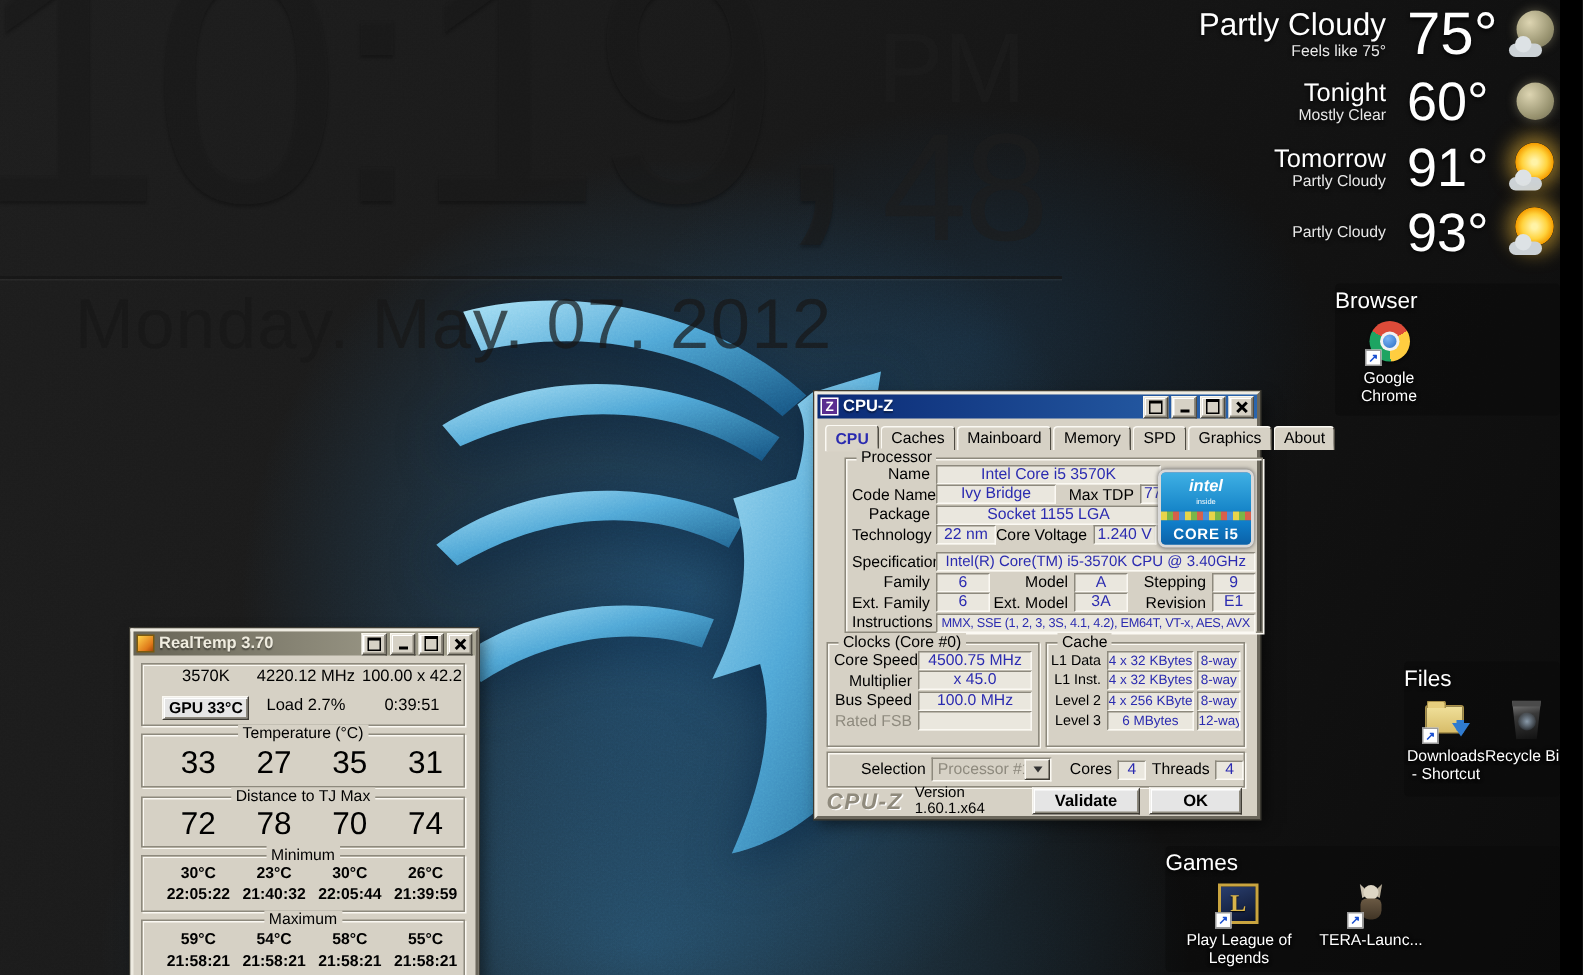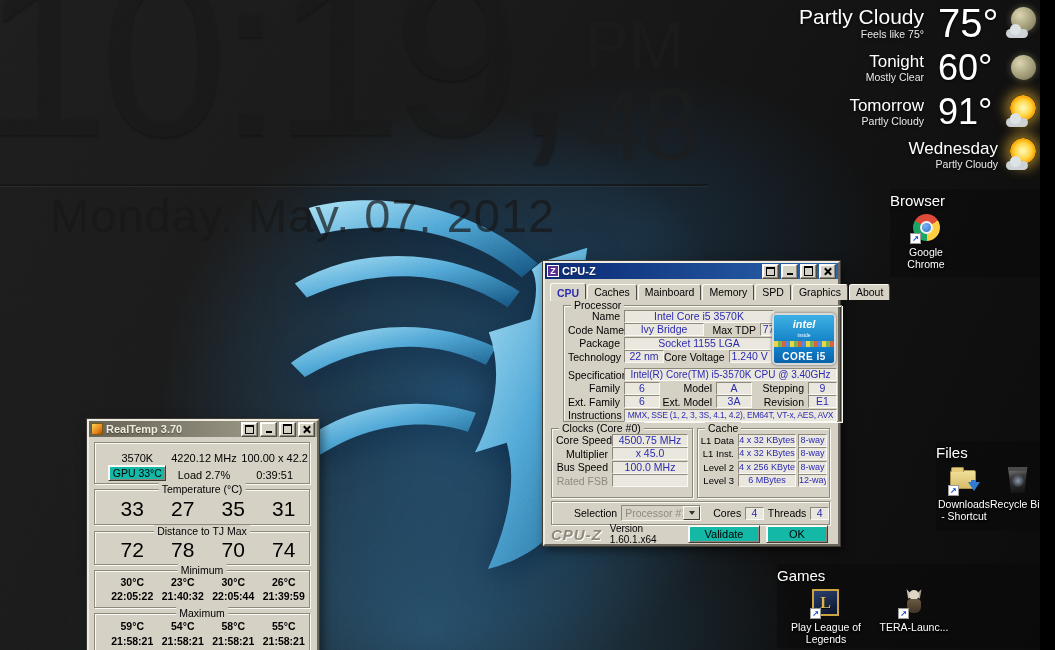--- a/index.html
+++ b/index.html
@@ -112,23 +112,23 @@
 
   .gbox{position:absolute;border:1px solid #8d897d;box-shadow:inset 1px 1px 0 #fbf9f3,1px 1px 0 #fbf9f3;}
   .glabel{position:absolute;top:-7px;left:7px;background:#d6d1c5;padding:0 3px;font-size:10.5px;line-height:12px;}
   .glabel.center{left:50%;transform:translateX(-50%);white-space:nowrap;}
   .field{background:#eae7de;border:1px solid;border-color:#8d897d #fbf9f3 #fbf9f3 #8d897d;box-sizing:border-box;
     color:#2b2bb0;text-align:center;height:13px;line-height:11px;font-size:10.5px;overflow:hidden;white-space:nowrap;}
   .lab{color:#000;text-align:right;padding-right:4px;font-size:10.5px;white-space:nowrap;}
   .lab.gray{color:#8e8a7e;}
   .prow{display:flex;align-items:center;height:12px;margin:1.5px 4px 0 4px;}
   .prow .lab{width:52px;flex:0 0 52px;}
-  .btn{background:#14b8a6;border:1px solid;border-color:#fbf9f3 #403d35 #403d35 #fbf9f3;
+  .btn{background:#e5e5e5;border:1px solid;border-color:#fbf9f3 #403d35 #403d35 #fbf9f3;
     box-shadow:inset 1px 1px 0 #fff,inset -1px -1px 0 #8d897d;
-    font-size:11px;display:flex;align-items:center;justify-content:center;cursor:pointer;box-sizing:border-box;}
+    font-size:11px;display:flex;align-items:center;justify-content:center;cursor:pointer;box-sizing:border-box;font-weight:bold;}
   
   .tabs{position:absolute;left:5px;top:19px;display:flex;align-items:flex-end;height:18px;}
   .tab{padding:1px 6px 2px 6px;font-size:10.5px;background:#d6d1c5;margin-right:1px;
     border:1px solid;border-color:#fbf9f3 #4e4b42 #4e4b42 #fbf9f3;border-bottom:none;border-radius:3px 3px 0 0;cursor:pointer;}
   .tab.active{color:#2b2bb0;font-weight:bold;padding-top:3px;position:relative;top:1px;background:#d9d4c8;}
   
   .badge{position:absolute;right:5px;top:7px;width:64px;height:52px;border-radius:5px;
     border:2px solid #d9d9d9;box-sizing:border-box;overflow:hidden;background:#0e6cb8;box-shadow:0 0 3px #666;}
   .badge-top{height:26px;background:linear-gradient(#3fb0e4,#1584c8);color:#fff;display:flex;align-items:center;justify-content:center;gap:2px;flex-direction:column;}
   .badge-intel{font-size:11px;font-weight:bold;font-style:italic;}
@@ -137,21 +137,21 @@
   .badge-bot{height:18px;background:linear-gradient(#1080cc,#0a5ea4);color:#fff;font-weight:bold;font-size:10px;
     display:flex;align-items:center;justify-content:center;letter-spacing:.5px;}
   
   .dd{display:flex;width:80px;height:16px;background:#d6d1c5;border:1px solid;border-color:#8d897d #fbf9f3 #fbf9f3 #8d897d;box-sizing:border-box;}
   .dd-text{flex:1;color:#8e8a7e;font-size:10.5px;line-height:14px;padding-left:3px;overflow:hidden;white-space:nowrap;}
   .dd-btn{width:15px;background:#d6d1c5;border:1px solid;border-color:#fbf9f3 #403d35 #403d35 #fbf9f3;
     display:flex;align-items:center;justify-content:center;}
   .dd-btn::after{content:"";width:0;height:0;border:3px solid transparent;border-top:4px solid #333;margin-top:3px;}
   .cpuz-logo{font-style:italic;font-weight:bold;font-size:15px;color:#8f8a7c;text-shadow:1px 1px 0 #fff;letter-spacing:1px;}
   
-  .rt-cols{display:flex;align-items:flex-end;padding-left:12px;}
+  .rt-cols{display:flex;align-items:flex-start;padding-left:12px;}
   .rt-col{text-align:center;font-size:11px;}
   .rt-big{font-size:21px;text-align:center;}
   .rt-small{font-size:10.5px;text-align:center;font-weight:bold;}
 </style>
 </head>
 <body>
 
 <div id="desktop">
 
   <svg class="wing" viewBox="0 0 360 380">
@@ -213,23 +213,23 @@
         <div class="w-sub">Partly Cloudy</div>
       </div>
       <div class="w-temp">91°</div>
       <div class="w-iconbox">
           <span class="sun"></span>
           <span class="cloudlet"></span>
         </div>
     </div>
     <div class="w-row" style="top:134px;height:42px;">
       <div class="w-txt">
-        <div class="w-label">Wednesday</div>
         <div class="w-sub">Partly Cloudy</div>
       </div>
+      <div class="w-temp">93°</div>
       <div class="w-iconbox">
           <span class="sun"></span>
           <span class="cloudlet"></span>
         </div>
     </div>
   </div>
 
   <div class="fence" style="left:890px;top:189px;width:150px;height:88px;">
     <div class="fence-label">Browser</div>
     <div class="fence-icons">

